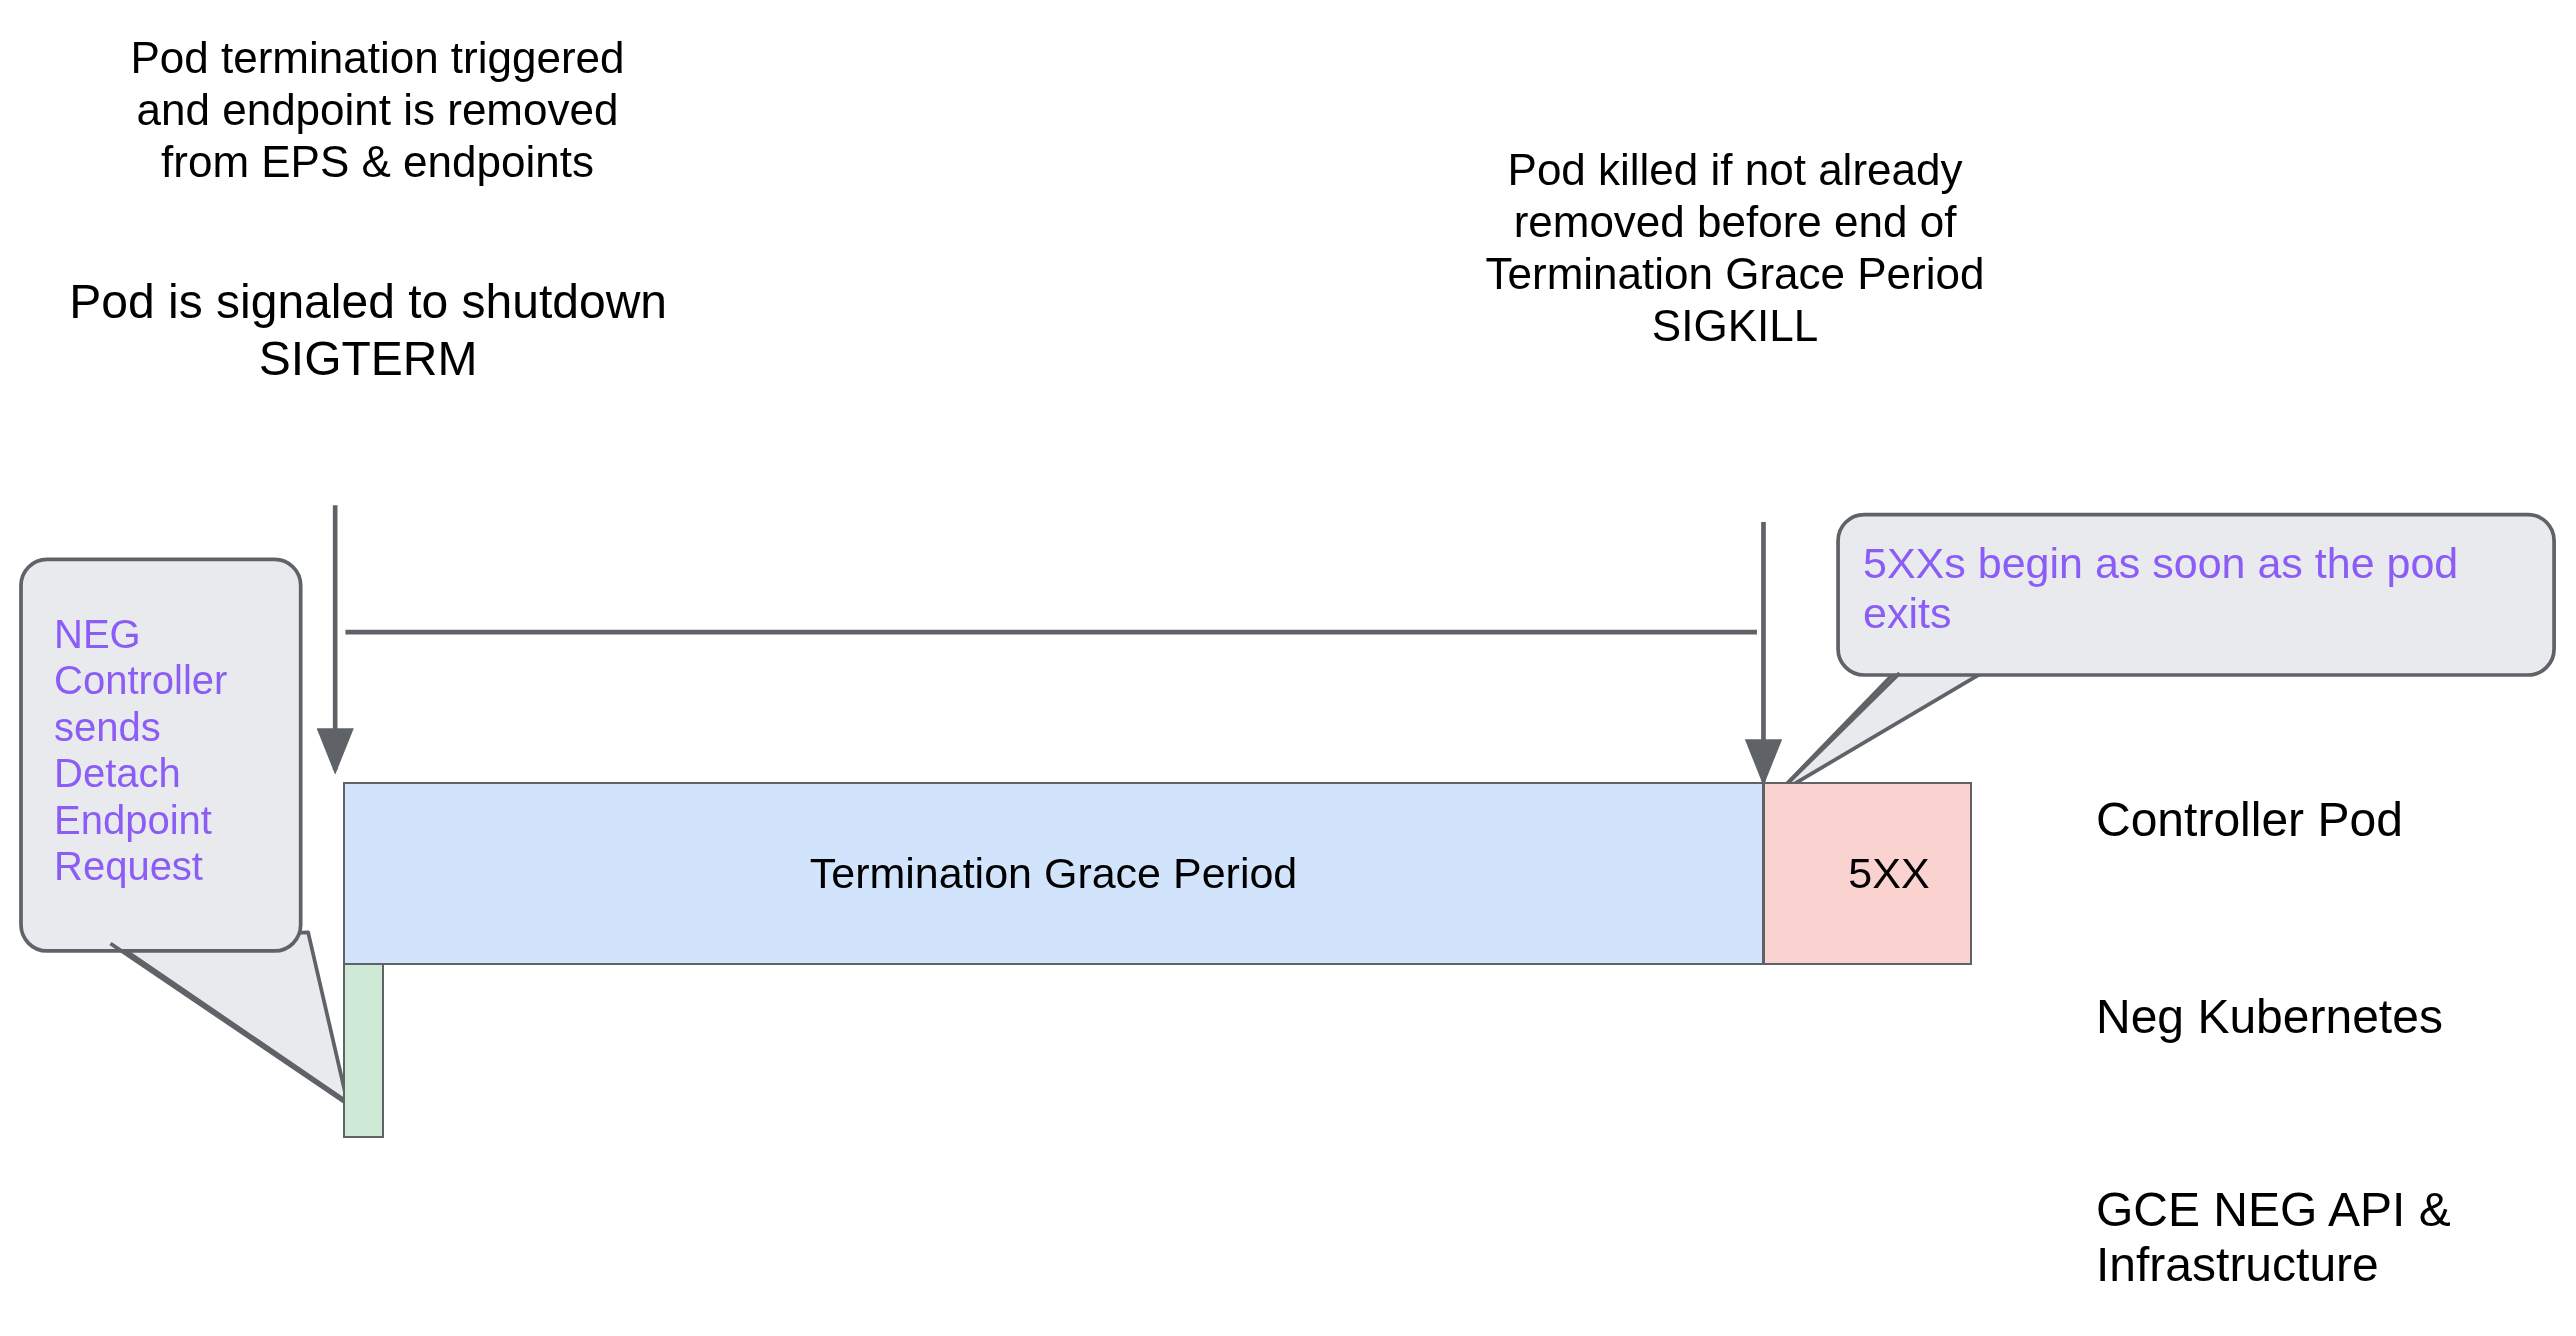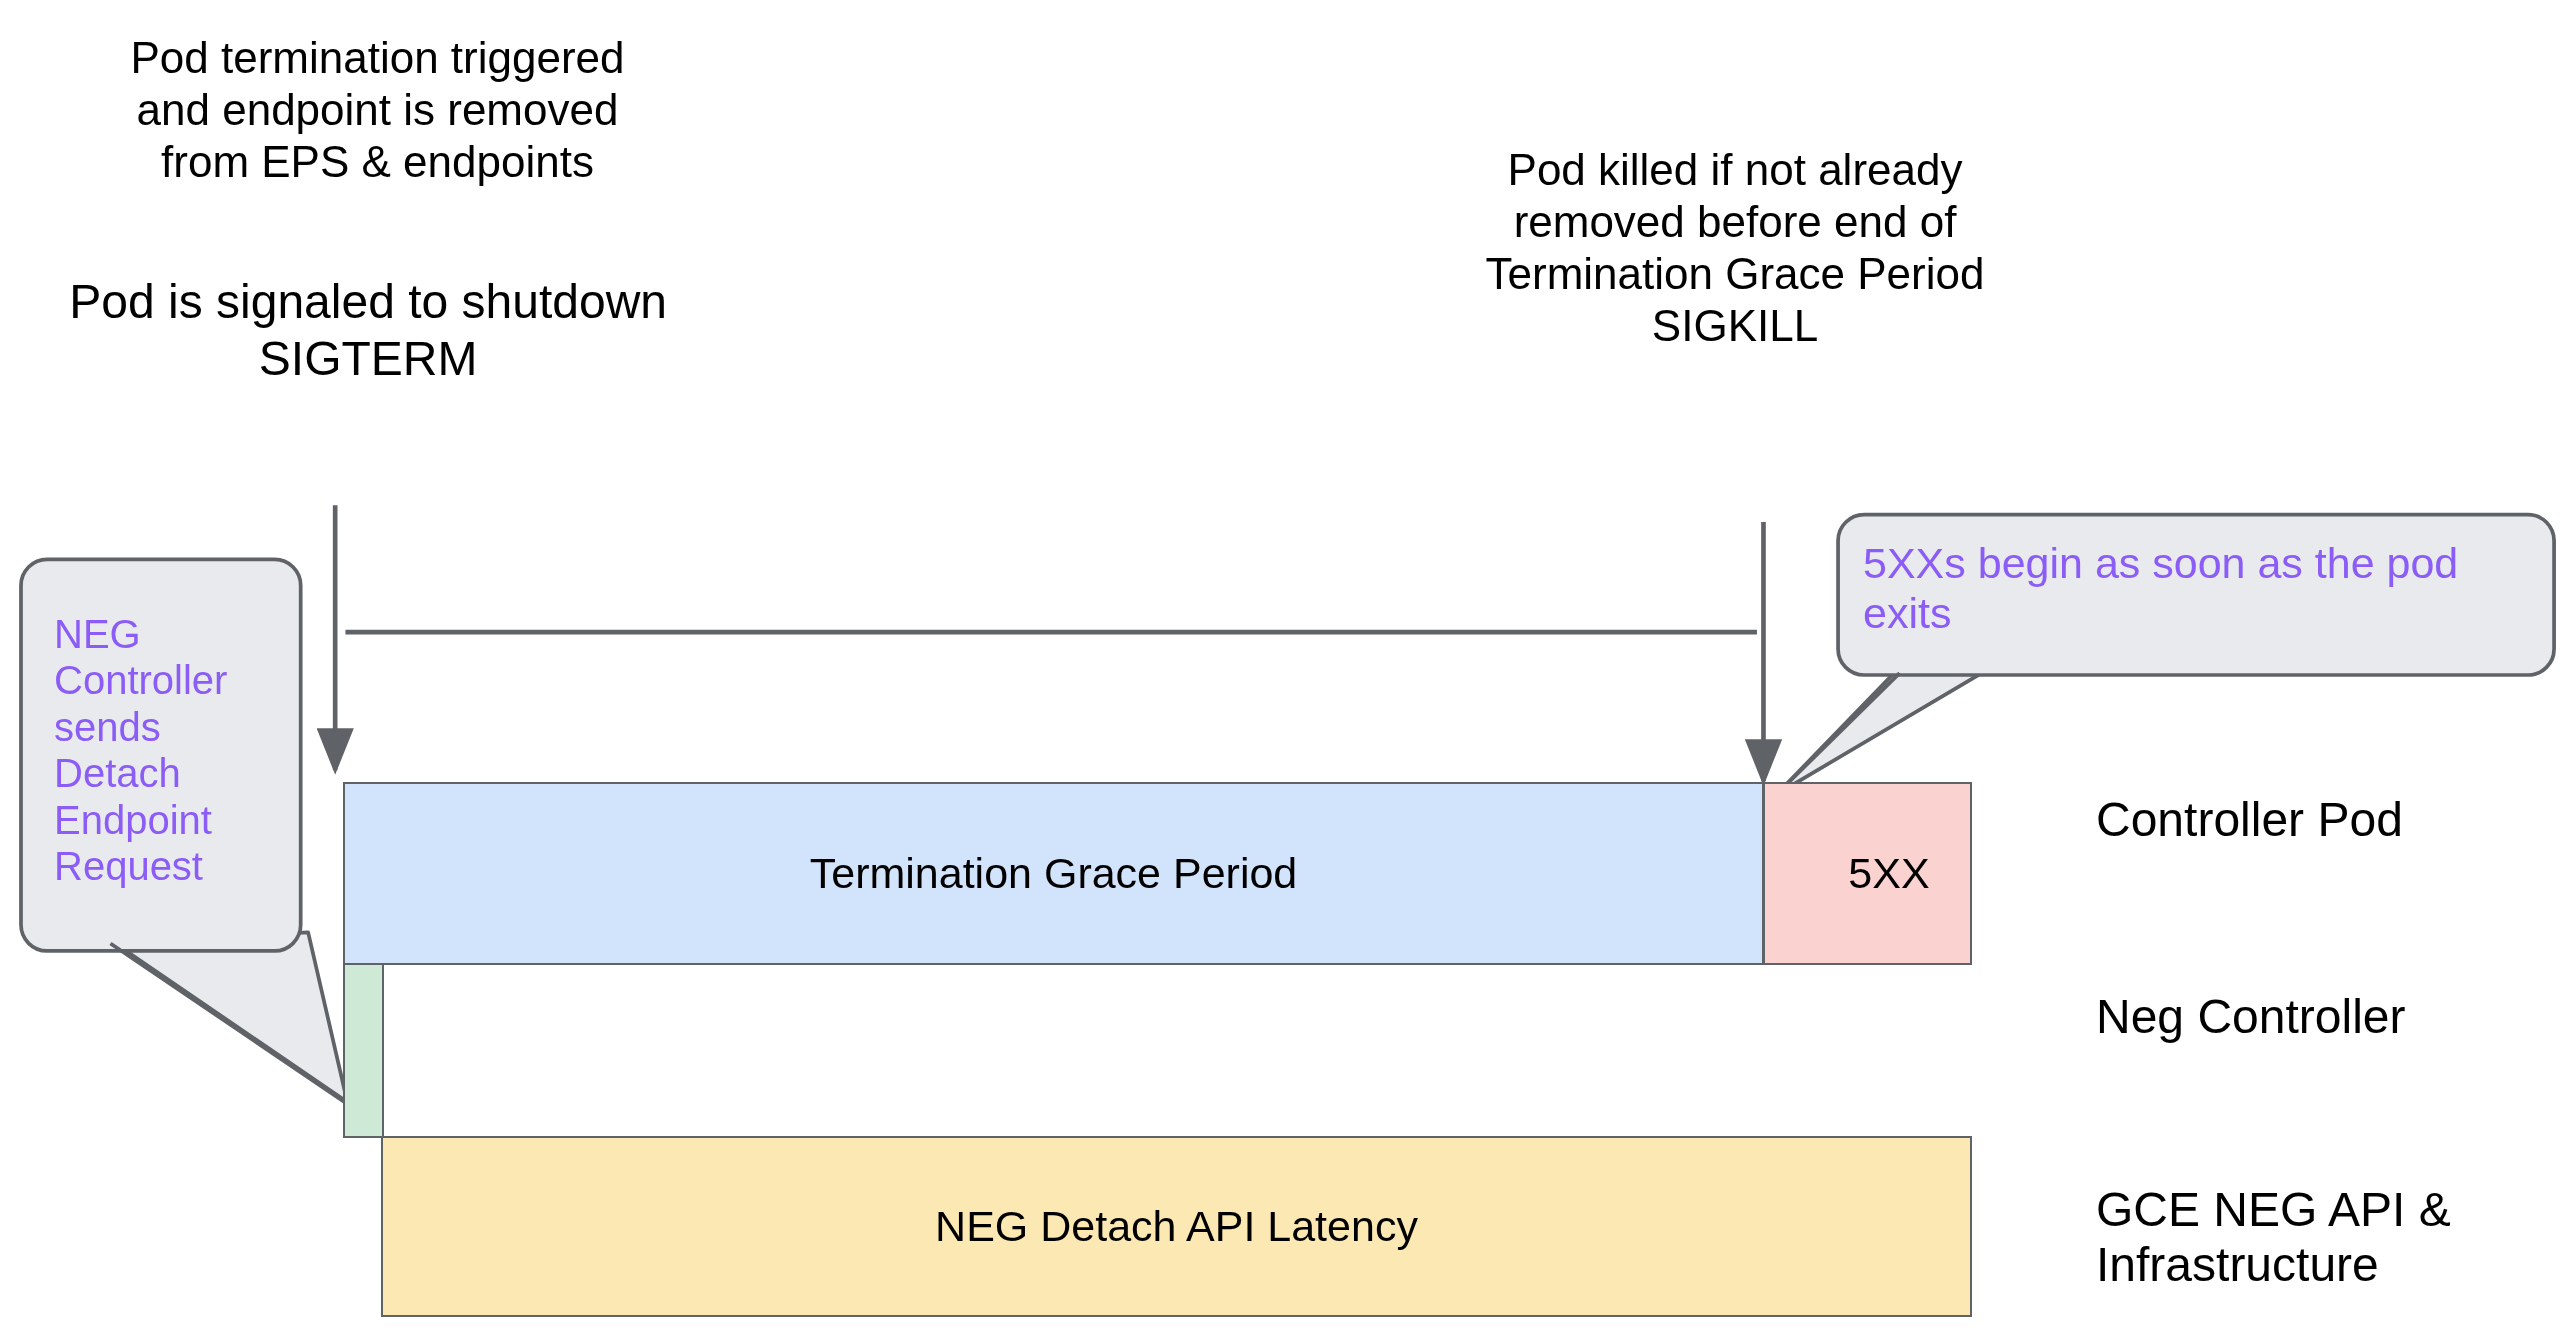--- a/index.html
+++ b/index.html
@@ -190,25 +190,22 @@
   </div>
 
   <div class="bar" id="bar-5xx" style="background:#fad2cf;padding-left:43px;">
     <span>5XX</span>
   </div>
 
   <div class="bar" id="bar-neg" style="background:#ceead6;">
     <span></span>
   </div>
 
-  <div class="bar" id="bar-latency" style="background:#fce8b2;">
-    <span>NEG Detach API Latency</span>
-  </div>
 
   <div class="row-label" id="label-pod">Controller Pod</div>
 
-  <div class="row-label" id="label-neg">Neg Controller</div>
+  <div class="row-label" id="label-neg">Neg Kubernetes</div>
 
   <div class="row-label" id="label-gce">GCE NEG API &amp;
 Infrastructure</div>
 
 </div>
 
 
 </body></html>

